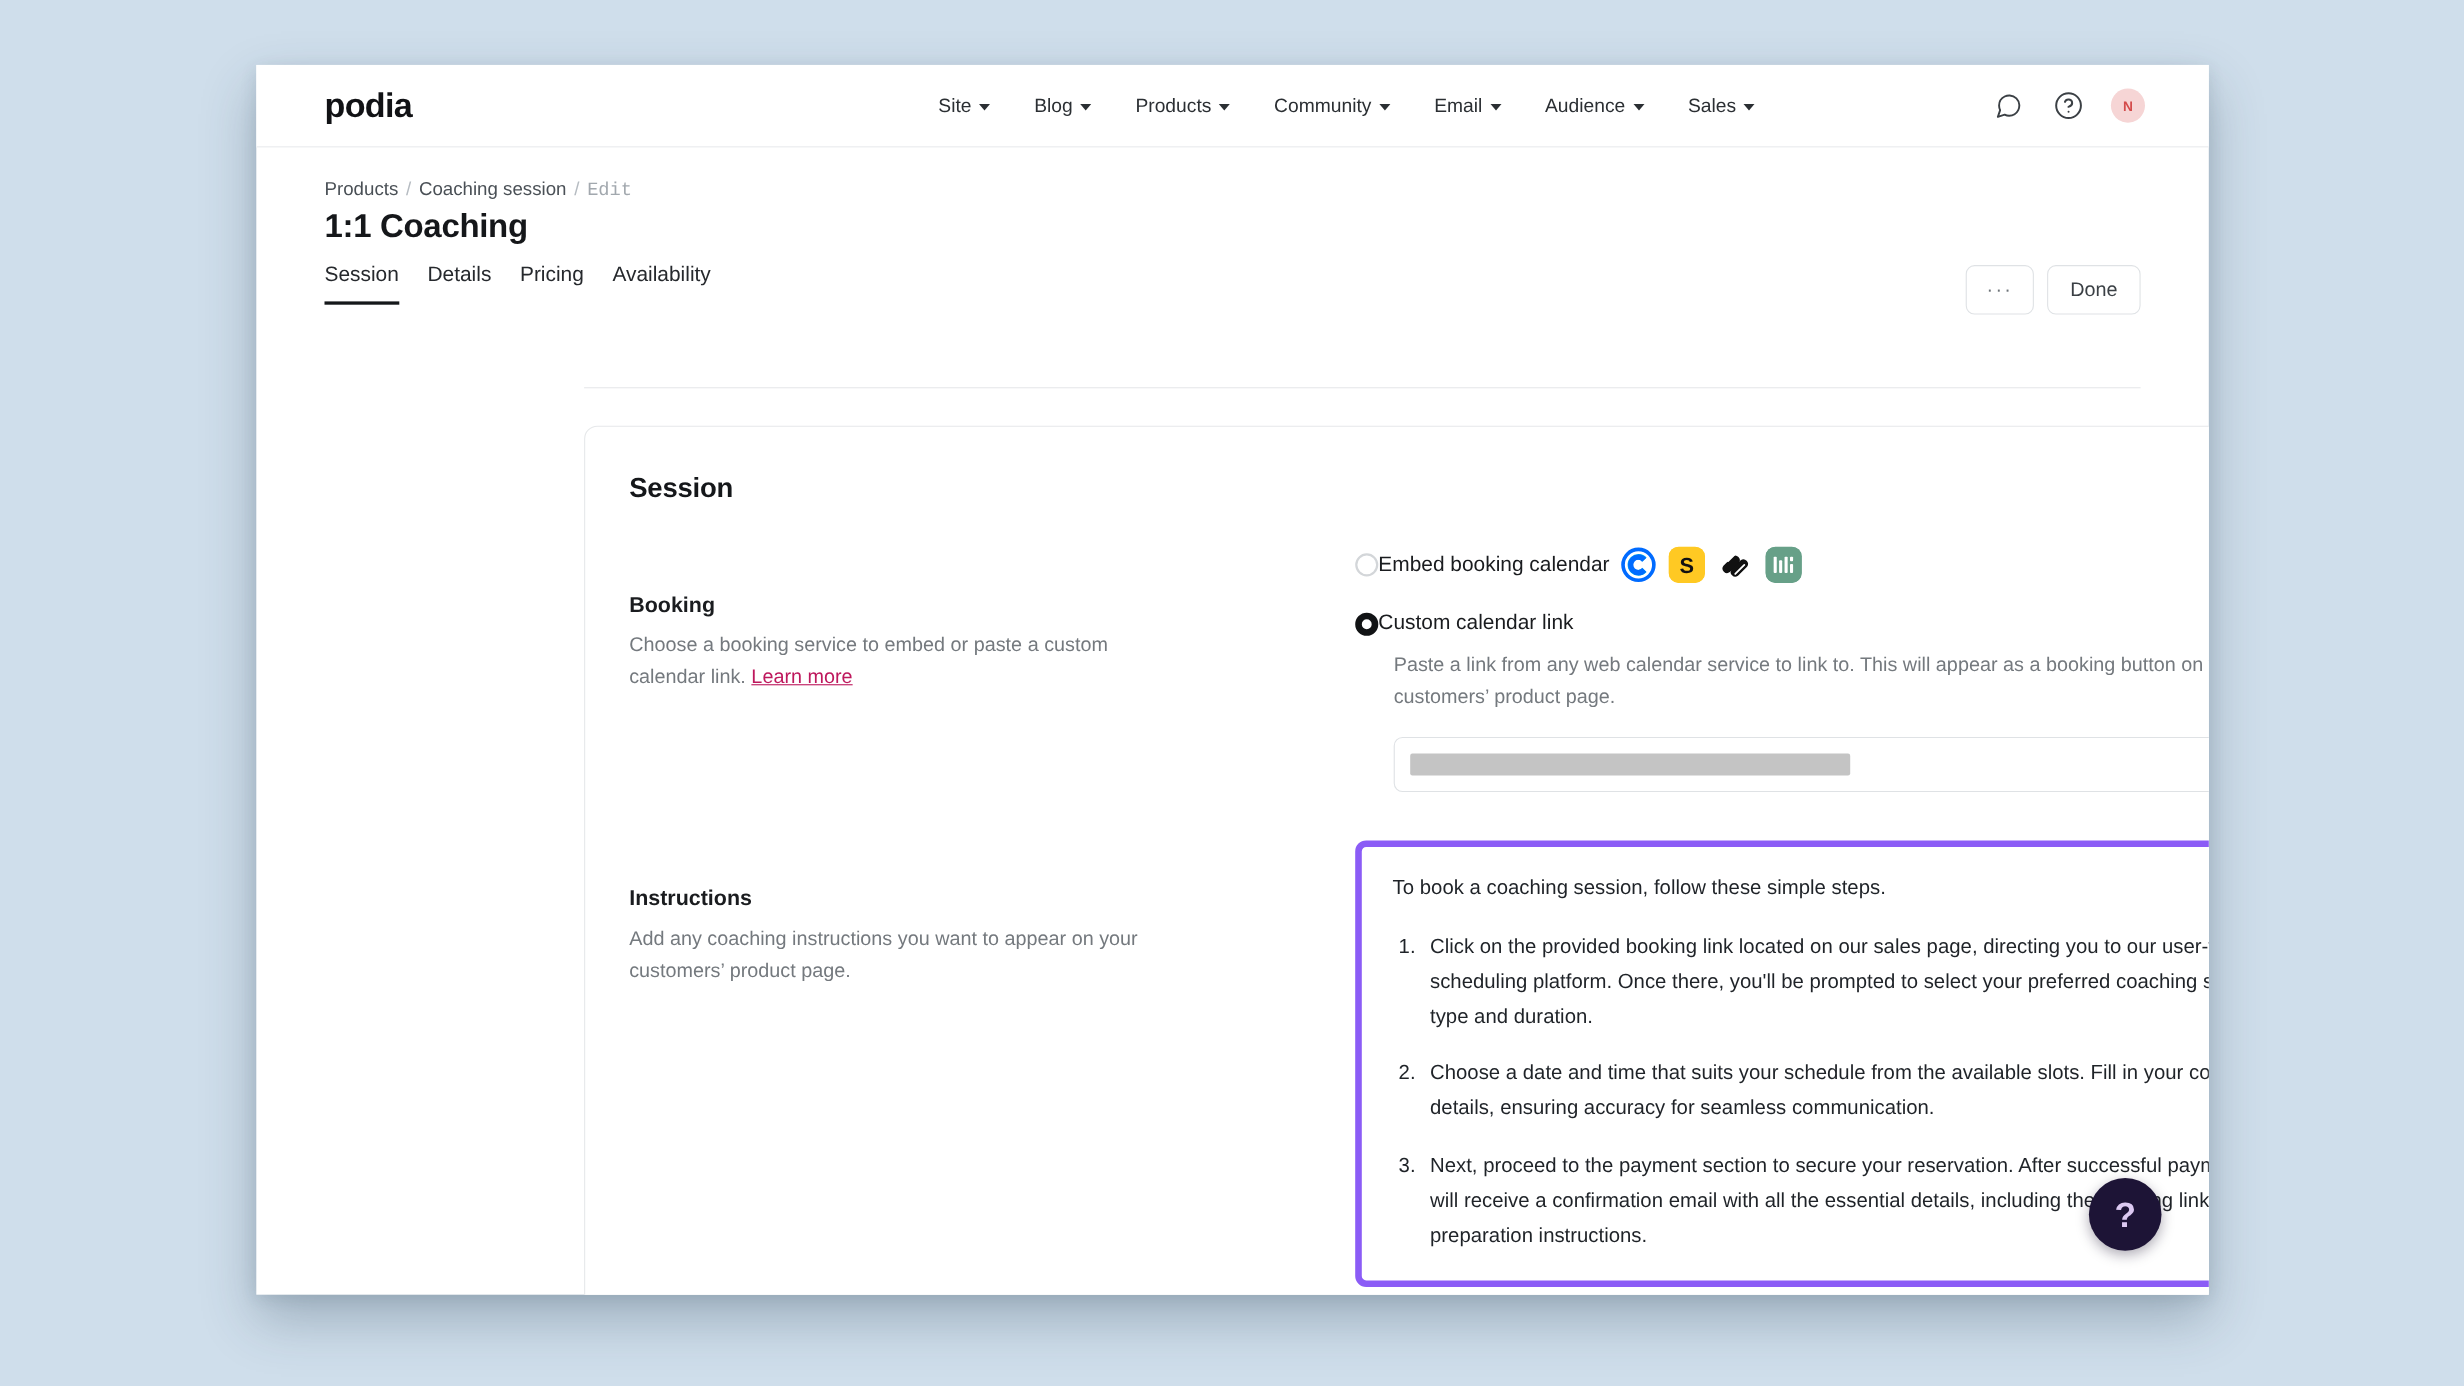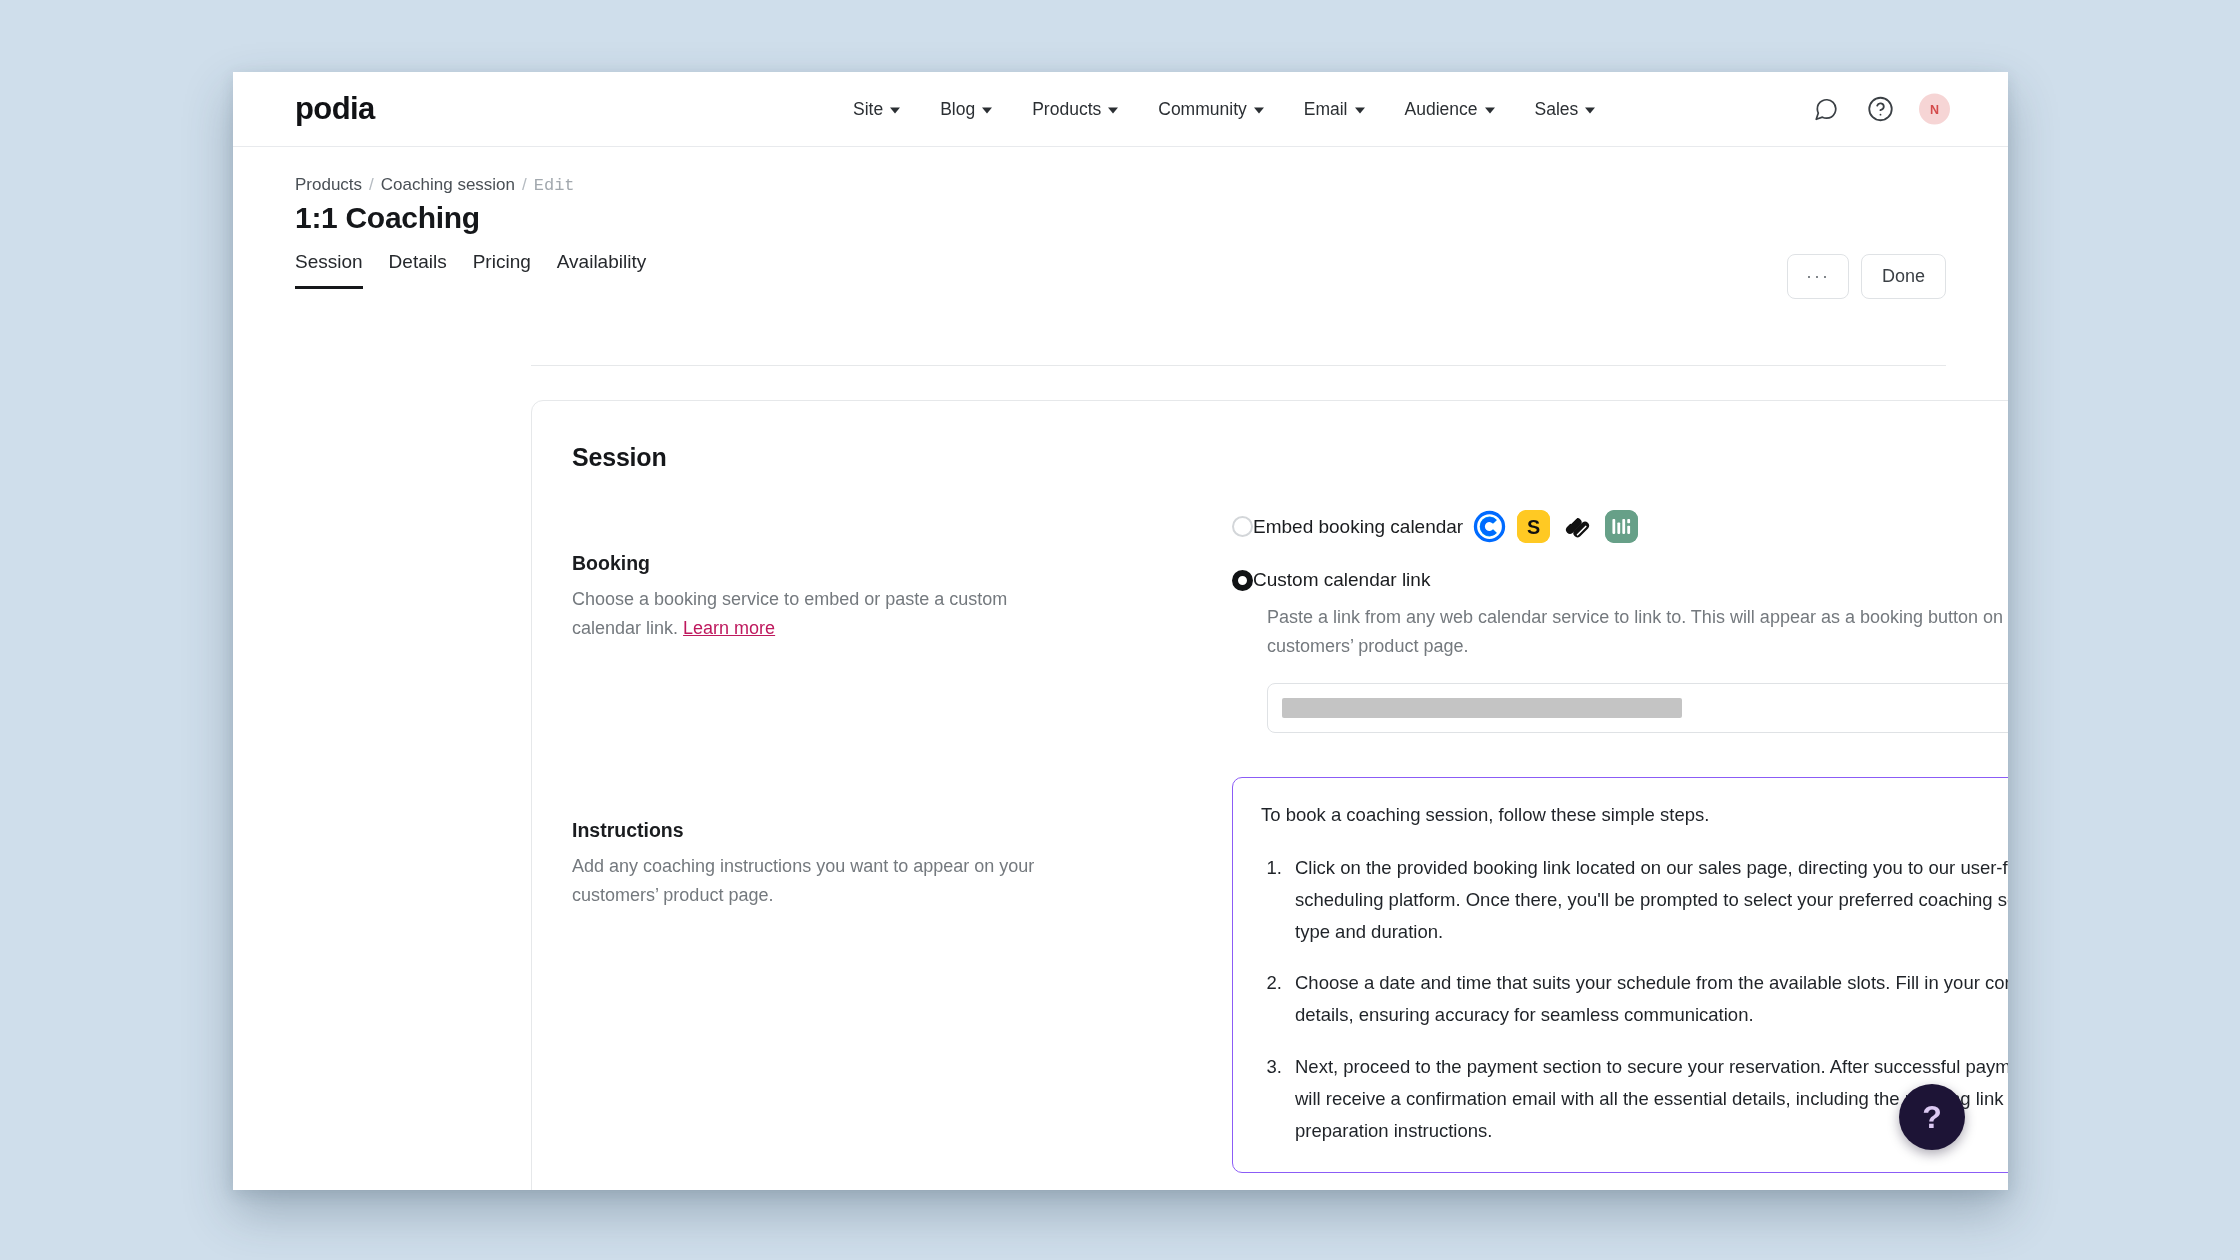--- a/index.html
+++ b/index.html
@@ -16,21 +16,21 @@
     position: relative;
     width: 2240px;
     height: 1260px;
     background: #cfdeeb;
   }
 
   
   .app-window {
     position: absolute;
     left: 233px;
-    top: 72px;
+    top: 59px;
     width: 1775px;
     height: 1118px;
     background: #ffffff;
     box-shadow: 0 22px 46px rgba(40, 62, 84, 0.30), 0 4px 14px rgba(40,62,84,0.12);
     overflow: hidden;
   }
 
   
   .topnav {
     position: relative;
@@ -296,21 +296,21 @@
   }
   .redacted {
     width: 400px;
     height: 20px;
     background: #c4c4c4;
     border-radius: 2px;
   }
 
   
   .instructions-box {
-    border: 1px solid #8b5cf6;
+    border: 6px solid #8b5cf6;
     border-radius: 10px;
     padding: 22px 28px 26px 28px;
     width: 890px;
     background: #fff;
   }
   .instr-lead {
     font-size: 18.5px;
     color: #1f2328;
     line-height: 1.6;
   }

